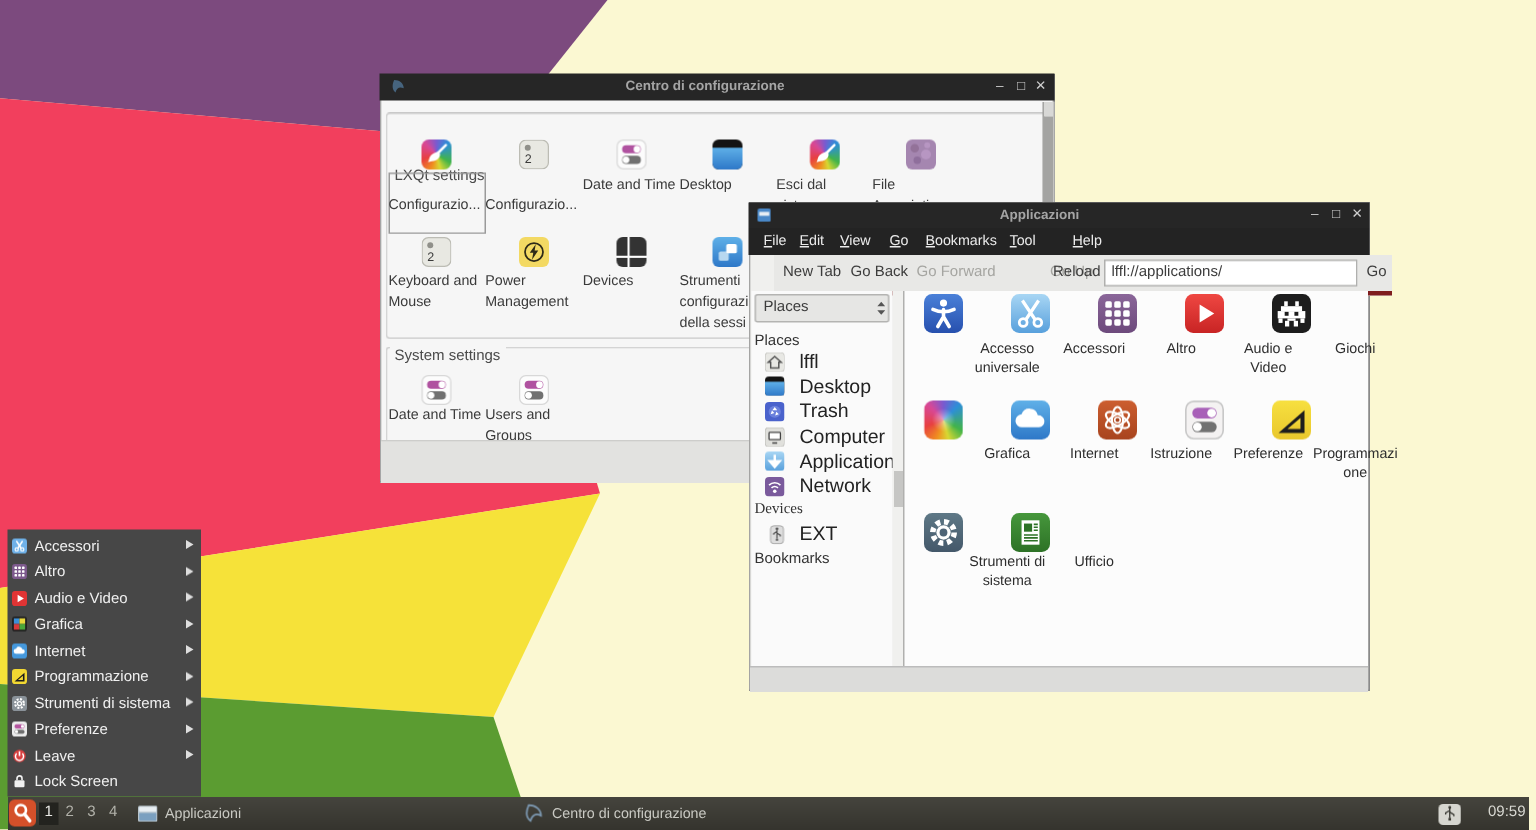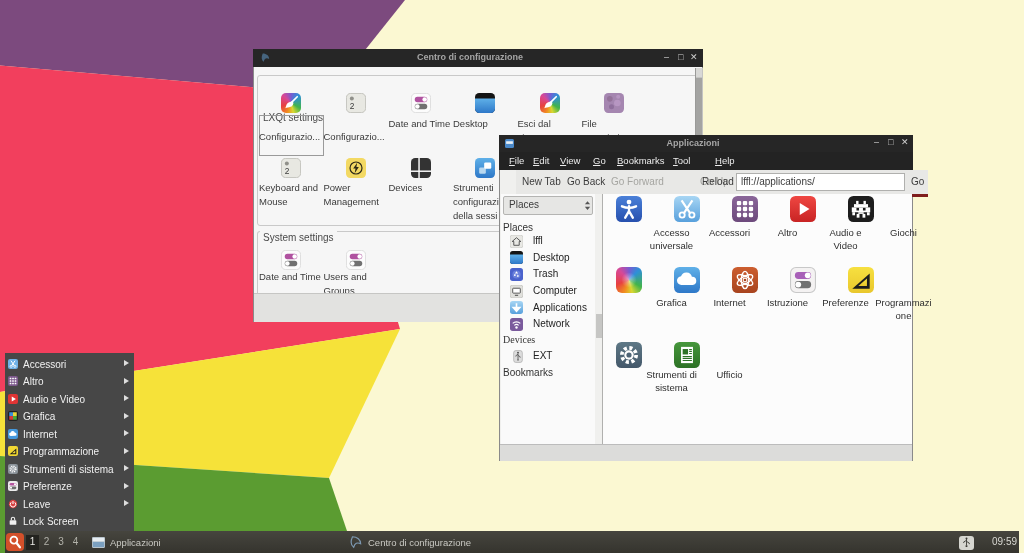--- a/index.html
+++ b/index.html
@@ -18,21 +18,21 @@
   
   #menu{position:absolute;left:5px;top:353px;width:129px;height:178px;background:#474747;}
   .mi{position:absolute;left:0;width:100%;height:18px;}
   .mi .lab{position:absolute;left:18px;top:3.5px;font-size:10px;color:#f0f0f0;}
   .mi .arr{position:absolute;right:5px;top:5px;width:0;height:0;border-left:5px solid #dedede;border-top:3.5px solid transparent;border-bottom:3.5px solid transparent;}
   .mi svg{position:absolute;left:3px;top:3.5px;}
   .gb{position:absolute;border:1px solid #c9c9c9;border-radius:3px;}
   .gblab{position:absolute;font-size:10px;color:#4a4a4a;background:#f6f6f6;padding:3px 3px 0;line-height:10px;}
   .cl{position:absolute;text-align:left;font-size:9.5px;color:#3a3a3a;width:64px;line-height:14px;}
   .fl{position:absolute;text-align:center;font-size:9.5px;color:#2e2e2e;width:58px;line-height:13px;margin-left:40px;}
-  .srow{position:absolute;font-size:10px;color:#222;line-height:12px;}
+  .srow{position:absolute;font-size:13px;color:#222;line-height:12px;}
   .shdr{position:absolute;font-size:10px;color:#333;line-height:12px;}
   .mbi{position:absolute;font-size:9.5px;color:#ececec;line-height:12px;}
   .mbi span{text-decoration:underline;}
   .tbi{position:absolute;font-size:10px;color:#3c3c3c;line-height:12px;}
   .tbg{color:#a5a5a1;}
 </style>
 </head>
 <body>
 <div id="screen">
   <svg width="0" height="0" style="position:absolute">

